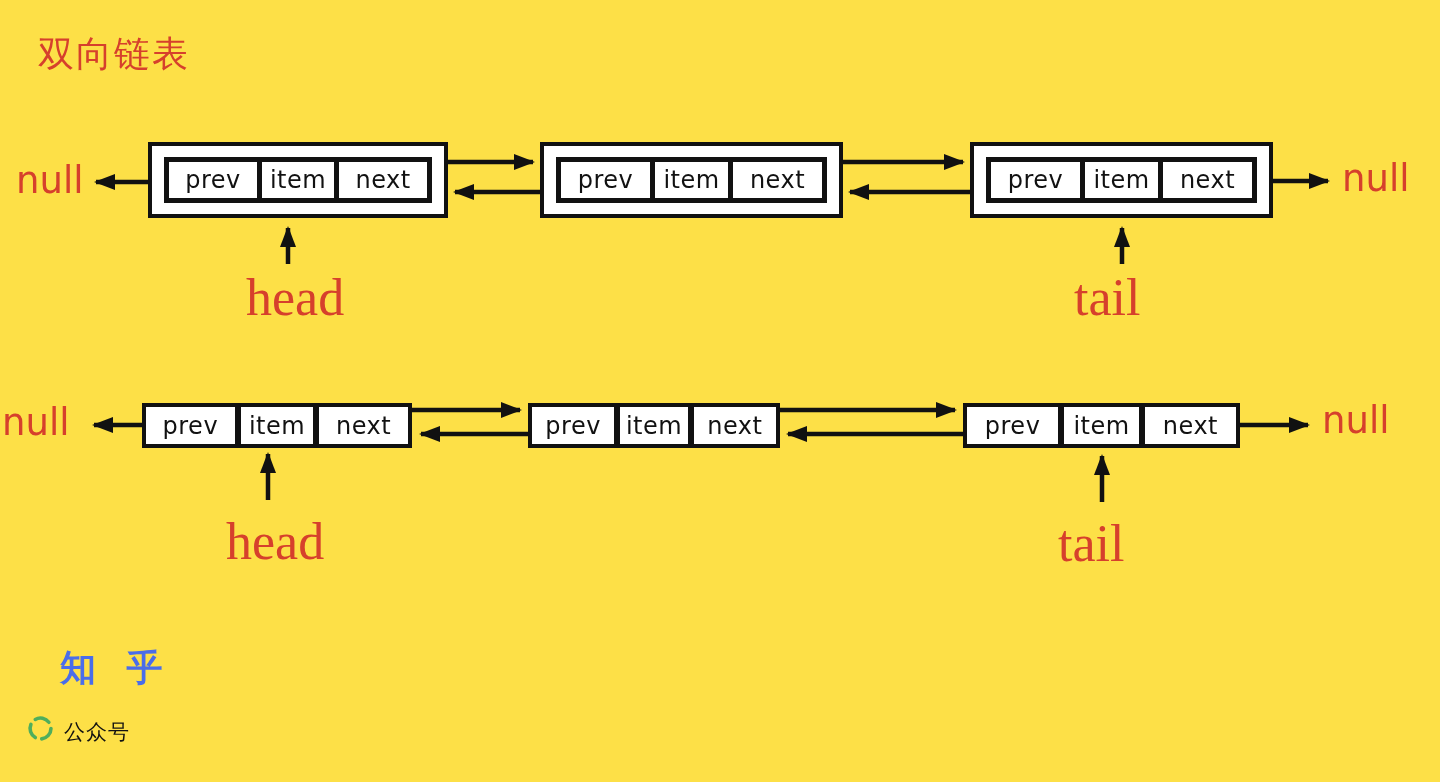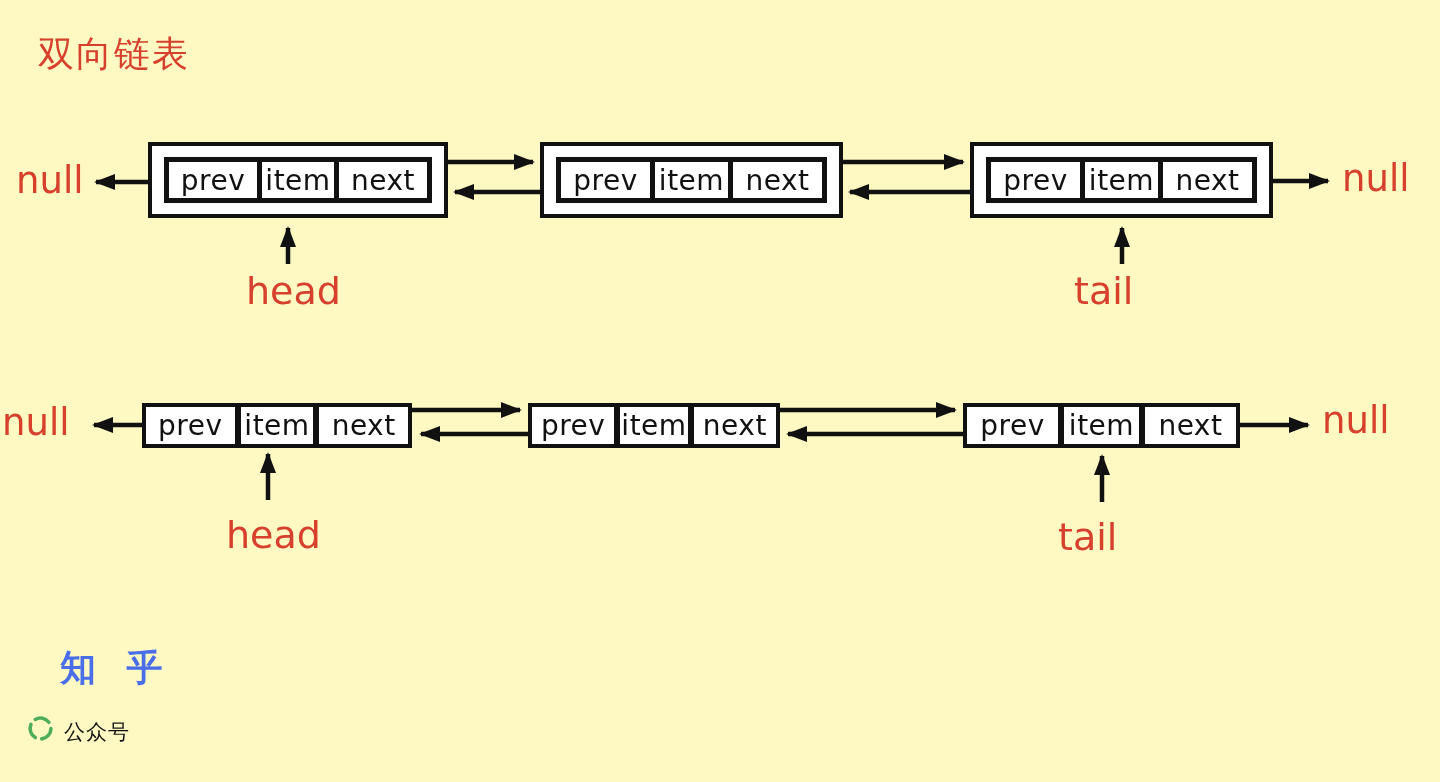--- a/index.html
+++ b/index.html
@@ -1,19 +1,19 @@
 <!DOCTYPE html>
 <html><head>
 <meta charset="utf-8">
 <style>
   html,body{margin:0;padding:0;background:#ffffff;}
   .canvas{
     position:relative;
     width:1440px;height:782px;
-    background:#fef9c3;
+    background:#fde047;
     font-family:"DejaVu Sans","Liberation Sans",sans-serif;
     overflow:hidden;
     color:#111;
   }
   .title{
     position:absolute;left:38px;top:30px;
     font-family:"Liberation Serif","DejaVu Serif",serif;
     font-size:36px;font-weight:500;letter-spacing:2px;
     color:#d6402c;margin:0;
   }
@@ -30,31 +30,31 @@
     background:#111;border:5px solid #111;gap:5px;
     box-sizing:border-box;
   }
   .plain{
     height:45px;display:flex;
     background:#111;border:4px solid #111;gap:6px;
   }
   .cell{
     flex:1;background:#fff;color:#111;
     display:flex;align-items:center;justify-content:center;
-    font-size:28px;font-weight:500;letter-spacing:0.5px;
+    font-size:24px;font-weight:500;letter-spacing:0.5px;
     white-space:nowrap;
   }
   .cell.grow{flex:1.22;}
 
   .red-label{
     position:absolute;color:#d6402c;line-height:1;
     font-weight:500;white-space:nowrap;
   }
   .null-label{font-size:37px;}
-  .ptr-label{font-size:38px;}
+  .ptr-label{font-size:52px;font-family:Liberation Serif, serif;}
 
   .zhihu{
     position:absolute;left:28px;top:650px;
     color:#4a6de9;font-size:36px;font-weight:700;
     letter-spacing:9px;line-height:1;white-space:nowrap;
     font-family:"DejaVu Sans",sans-serif;
     margin-left:32px;
   }
   .author{
     position:absolute;left:150px;top:658px;

